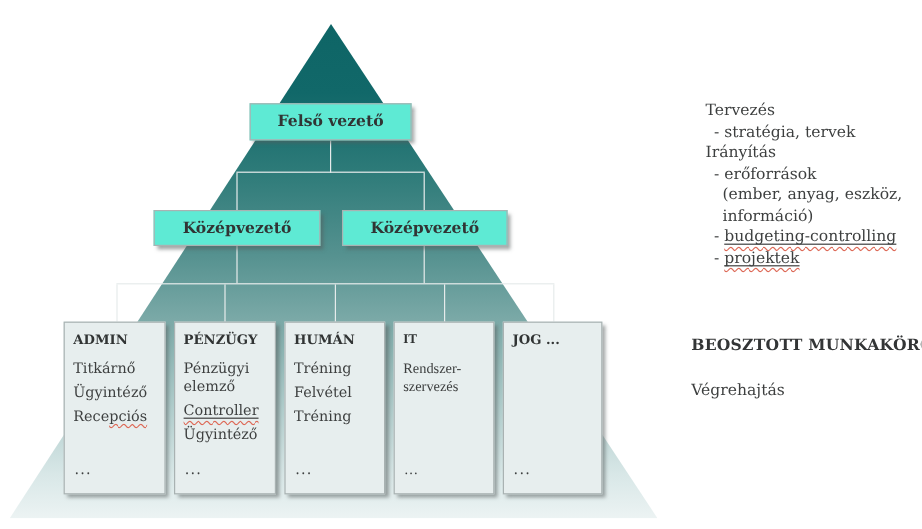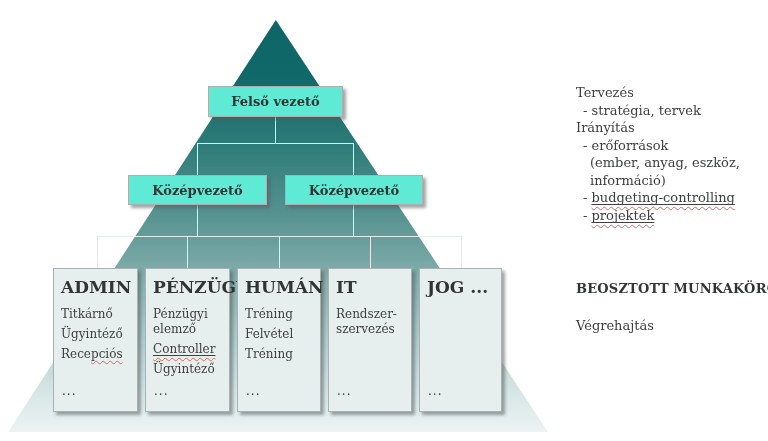--- a/index.html
+++ b/index.html
@@ -26,21 +26,21 @@
     display:flex;align-items:center;justify-content:center;
     font-weight:bold;font-size:13px;color:#313434;box-sizing:border-box;
   }
   
   .card{
     position:absolute;top:268px;width:85px;height:144px;box-sizing:border-box;
     background:#e7eeee;border:1px solid #a9b2b2;
     box-shadow:3px 3px 3px rgba(85,92,92,0.55);
     padding:8px 7px;font-size:12px;line-height:1.25;color:#3d3f3f;
   }
-  .card-title{font-weight:bold;font-size:17px;color:#313434;margin-bottom:9px;}
+  .card-title{font-weight:bold;font-size:11px;color:#313434;margin-bottom:9px;}
   .card-item{margin-bottom:5px;}
   .card-ellipsis{position:absolute;left:8px;bottom:12px;letter-spacing:1px;}
   
   .sq{
     text-decoration-line:underline;text-decoration-style:wavy;
     text-decoration-color:#dd6a58;text-decoration-thickness:1px;
     text-underline-offset:2px;text-decoration-skip-ink:none;
   }
   .usq{
     text-decoration-line:underline;text-decoration-style:wavy;
@@ -50,21 +50,21 @@
   .usolid{
     text-decoration-line:underline;text-decoration-style:solid;
     text-decoration-color:#3f3f3f;text-decoration-thickness:1px;
     text-underline-offset:2px;text-decoration-skip-ink:none;
   }
   
   .right-panel{position:absolute;left:576px;top:0;width:190px;height:441px;font-size:13px;}
   .rp-title{position:absolute;left:0;font-weight:bold;font-size:13px;color:#333536;letter-spacing:0.2px;white-space:nowrap;}
   .rp-title-1{top:44px;}
   .rp-title-2{top:281px;}
-  .rp-list{position:absolute;left:0;top:84px;}
+  .rp-list{position:absolute;left:12px;top:84px;}
   .rp-line{line-height:17.5px;white-space:nowrap;}
   .ind0{padding-left:0;}
   .ind1{padding-left:7px;}
   .ind2{padding-left:14px;}
   .rp-body{position:absolute;left:0;top:318px;}
 </style>
 </head>
 <body>
 
 <div class="stage">
@@ -111,21 +111,21 @@
         <div class="card-item">Ügyintéző</div>
         <div class="card-ellipsis">...</div>
       </div>
       <div class="card" style="left: 237px; width: 84px;">
         <div class="card-title">HUMÁN</div>
         <div class="card-item">Tréning</div>
         <div class="card-item">Felvétel</div>
         <div class="card-item">Tréning</div>
         <div class="card-ellipsis">...</div>
       </div>
-      <div class="card" style="left: 328px; width: 84px;">
+      <div class="card" style="left: 328px; width: 84px; font-family: Liberation Serif, serif;">
         <div class="card-title">IT</div>
         <div class="card-item">Rendszer-szervezés</div>
         <div class="card-ellipsis">...</div>
       </div>
       <div class="card" style="left: 419px; width: 83px;">
         <div class="card-title">JOG ...</div>
         <div class="card-ellipsis">...</div>
       </div>
     </div>
 

